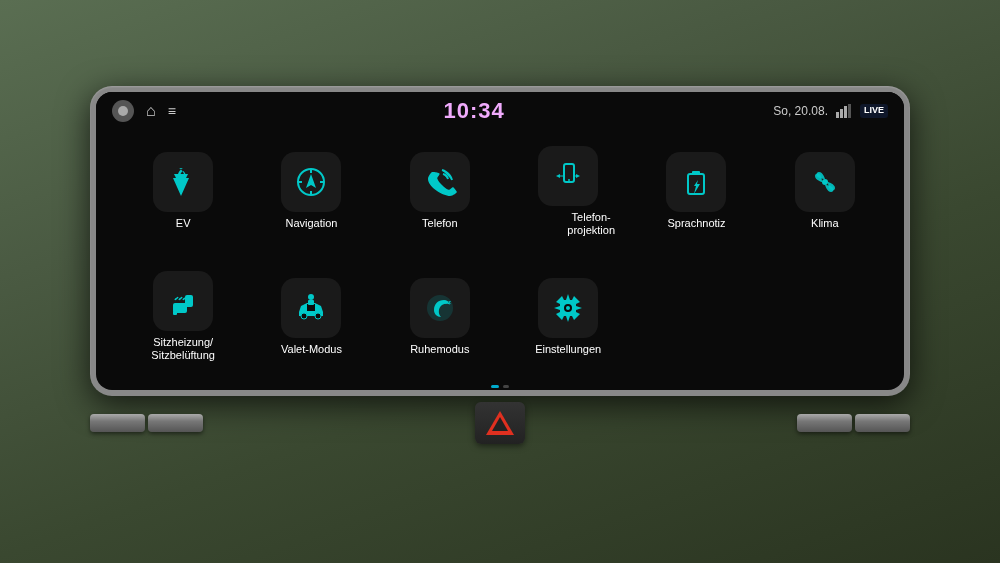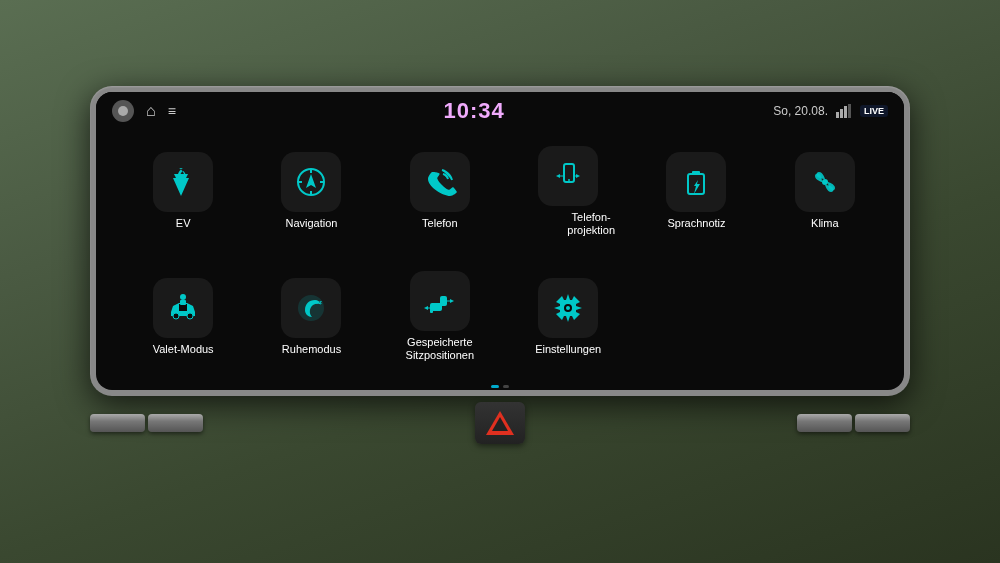--- a/index.html
+++ b/index.html
@@ -66,21 +66,20 @@
 
     .status-center {
       font-size: 22px;
       font-weight: 600;
       letter-spacing: 1px;
       color: #f0abfc;
     }
 
     .status-right {
       display: flex;
-      align-items: center;
       gap: 8px;
       font-size: 12px;
       color: #ccc;
     }
 
     .circle-icon {
       width: 22px;
       height: 22px;
       border-radius: 50%;
       background: #555;
@@ -334,20 +333,36 @@
                   <circle cx="18" cy="18" r="3" fill="#00c8c8"></circle>
                   <path fill="#00c8c8" d="M18 15 C18 15 16 8 12 8 C10 8 9 10 10 12 C11 14 15 15 18 15Z" opacity="0.9"></path>
                   <path fill="#00c8c8" d="M21 18 C21 18 28 20 28 24 C28 26 26 27 24 26 C22 25 21 21 21 18Z" opacity="0.9"></path>
                   <path fill="#00c8c8" d="M15 18 C15 18 8 16 8 12 C8 10 10 9 12 10 C14 11 15 15 15 18Z" opacity="0.9"></path>
                   <path fill="#00c8c8" d="M18 21 C18 21 20 28 24 28 C26 28 27 26 26 24 C25 22 21 21 18 21Z" opacity="0.9"></path>
                 </svg>
               </div>
               <span class="app-label">Klima</span>
             </div>
 
+            <div class="app-item">
+              <div class="app-icon-bg">
+                <svg class="app-icon-svg" viewBox="0 0 36 36">
+
+                  <rect x="8" y="20" width="14" height="10" rx="2" fill="#00c8c8"></rect>
+                  <rect x="20" y="12" width="8" height="12" rx="2" fill="#00c8c8"></rect>
+                  <rect x="8" y="28" width="4" height="4" rx="1" fill="#00c8c8"></rect>
+
+                  <path stroke="#00c8c8" fill="none" stroke-width="1.5" d="M10 17 C11 15 12 16 13 14"></path>
+                  <path stroke="#00c8c8" fill="none" stroke-width="1.5" d="M14 17 C15 15 16 16 17 14"></path>
+                  <path stroke="#00c8c8" fill="none" stroke-width="1.5" d="M18 17 C19 15 20 16 21 14"></path>
+                </svg>
+              </div>
+              <span class="app-label" style="white-space:pre-line;">Sitzheizung/
+Sitzbelüftung</span>
+            </div>
 
             <div class="app-item">
               <div class="app-icon-bg">
                 <svg class="app-icon-svg" viewBox="0 0 36 36">
 
                   <path fill="#00c8c8" d="M6 22 L8 16 L14 13 L22 13 L28 16 L30 22 L30 26 L6 26 Z"></path>
                   <path fill="#0a0a0a" d="M14 14 L14 21 L22 21 L22 14 Z"></path>
                   <circle cx="11" cy="26" r="3" fill="#0a0a0a" stroke="#00c8c8" stroke-width="1"></circle>
                   <circle cx="25" cy="26" r="3" fill="#0a0a0a" stroke="#00c8c8" stroke-width="1"></circle>
 
@@ -365,35 +380,20 @@
                   <circle cx="18" cy="18" r="12" fill="#00c8c8" opacity="0.15" stroke="#00c8c8" stroke-width="2"></circle>
 
                   <path fill="#00c8c8" d="M22 10 C16 10 12 14 12 20 C12 24 15 27 19 27 C16 24 16 18 20 15 C23 13 26 13 28 15 C27 12 25 10 22 10Z"></path>
 
                   <text x="20" y="14" font-size="6" fill="#00c8c8" font-weight="bold">zzz</text>
                 </svg>
               </div>
               <span class="app-label">Ruhemodus</span>
             </div>
 
-            <div class="app-item">
-              <div class="app-icon-bg">
-                <svg class="app-icon-svg" viewBox="0 0 36 36">
-
-                  <rect x="8" y="20" width="12" height="8" rx="2" fill="#00c8c8"></rect>
-                  <rect x="18" y="13" width="7" height="10" rx="2" fill="#00c8c8"></rect>
-                  <rect x="8" y="26" width="3" height="4" rx="1" fill="#00c8c8"></rect>
-
-                  <path fill="#00c8c8" d="M28 16 L32 18 L28 20 L28 18.5 L25 18.5 L25 17.5 L28 17.5Z"></path>
-                  <path fill="#00c8c8" d="M6 23 L2 25 L6 27 L6 25.5 L9 25.5 L9 24.5 L6 24.5Z"></path>
-                </svg>
-              </div>
-              <span class="app-label" style="white-space:pre-line;">Gespeicherte
-Sitzpositionen</span>
-            </div>
 
             <div class="app-item">
               <div class="app-icon-bg">
                 <svg class="app-icon-svg" viewBox="0 0 36 36">
                   <circle cx="18" cy="18" r="5" fill="#00c8c8"></circle>
                   <path fill="#00c8c8" d="M18 4 L20 10 L22 10 L24 6 L30 12 L26 14 L26 16 L32 18 L26 20 L26 22 L30 24 L24 30 L22 26 L20 26 L18 32 L16 26 L14 26 L12 30 L6 24 L10 22 L10 20 L4 18 L10 16 L10 14 L6 12 L12 6 L14 10 L16 10 Z" fill-rule="evenodd"></path>
                   <circle cx="18" cy="18" r="4" fill="#0a0a0a"></circle>
                   <circle cx="18" cy="18" r="2" fill="#00c8c8"></circle>
                 </svg>
               </div>

